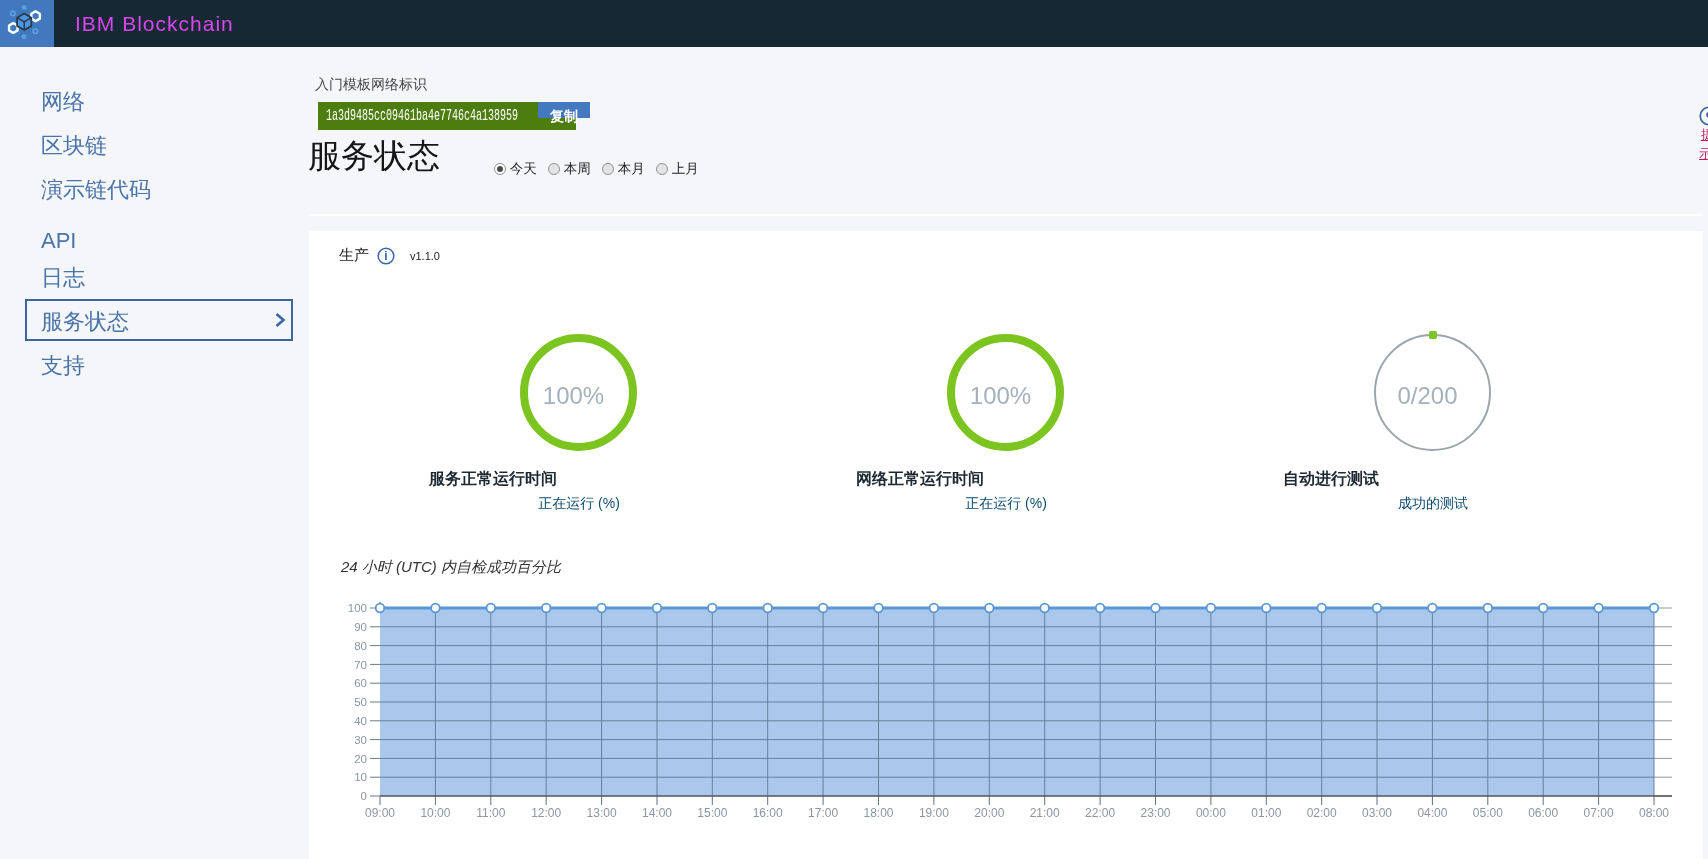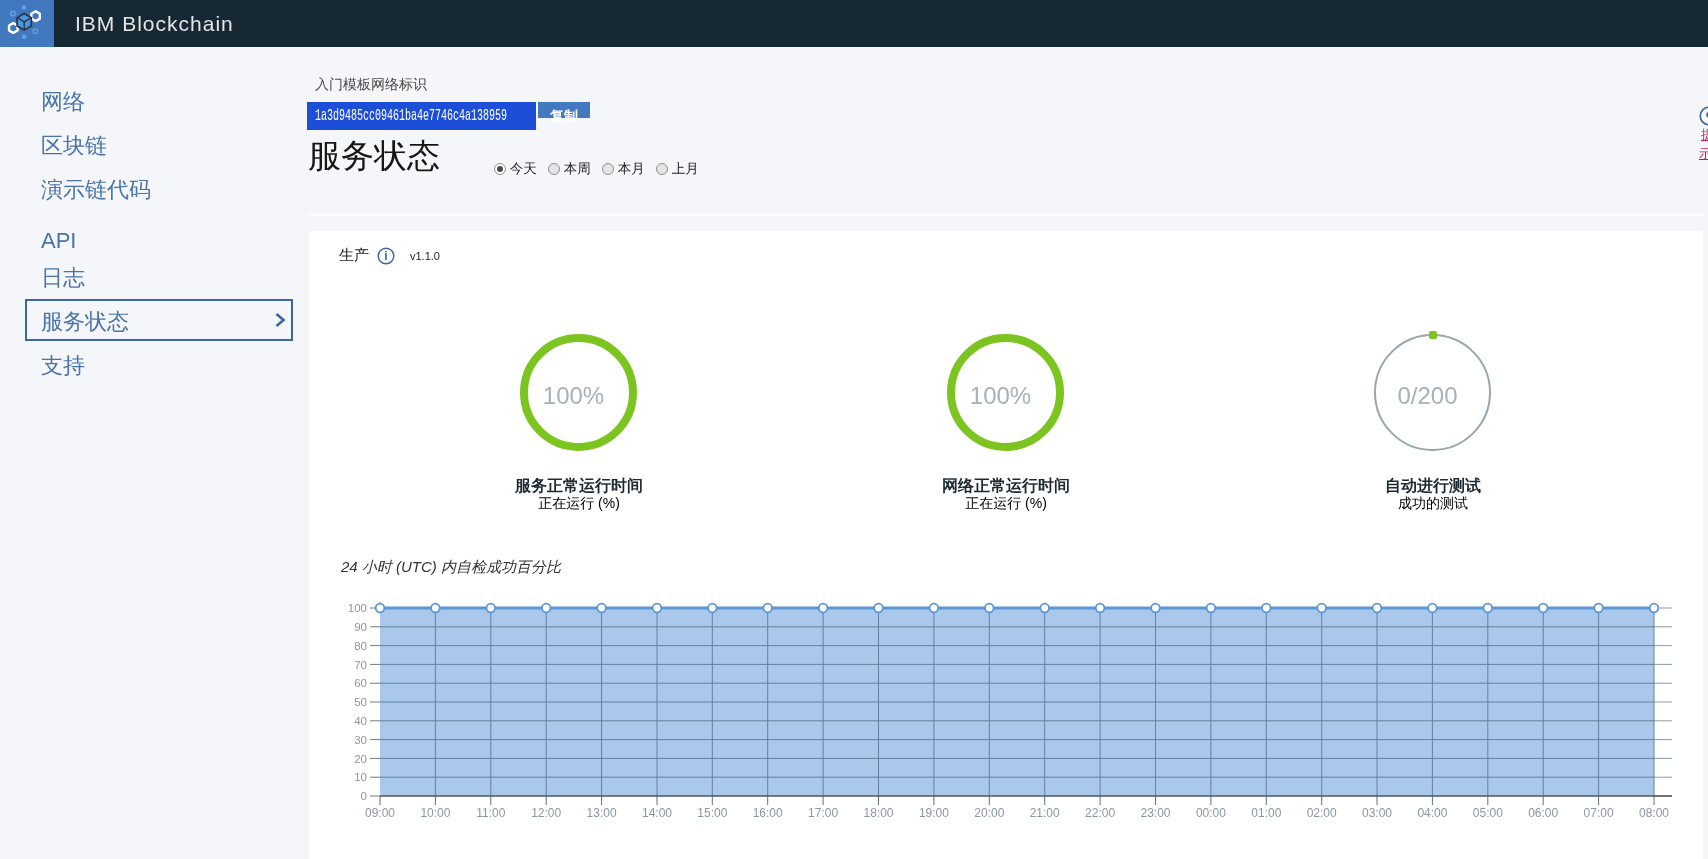--- a/index.html
+++ b/index.html
@@ -2,50 +2,50 @@
 <html lang="zh"><head>
 <meta charset="utf-8">
 <title>IBM Blockchain</title>
 <style>
   * { margin:0; padding:0; box-sizing:border-box; }
   html,body { width:1708px; height:859px; overflow:hidden; }
   body { background:#f4f6fa; font-family:"Liberation Sans", sans-serif; position:relative; }
   
   .header { position:absolute; left:0; top:0; width:1708px; height:47px; background:#152833; }
   .logo { position:absolute; left:0; top:0; width:54px; height:47px; background:#4279be; }
-  .brand { position:absolute; left:75px; top:0; height:48px; line-height:47px; color:#e5e5e5; font-size:21px; letter-spacing:1px;text-align:center; }
+  .brand { position:absolute; left:75px; top:0; height:48px; line-height:47px; color:#d946ef; font-size:21px; letter-spacing:1px;text-align:center; }
   
   .menu { position:absolute; left:0; top:47px; width:309px; }
   .mi { position:absolute; left:41px; color:#4a74a8; font-size:22px; height:20px; line-height:20px; }
   .selbox { position:absolute; left:25px; top:252px; width:268px; height:42px; border:2px solid #3a67a4; }
   
   
   .lbl { position:absolute; left:315px; top:76px; font-size:14px; color:#464646; }
-  .hashbox { position:absolute; left:307px; top:102px; width:229px; height:28px; background:#1d4ed8; color:#fff; font-family:"Liberation Mono", monospace; font-size:17px; line-height:28px; }
+  .hashbox { position:absolute; left:318px; top:102px; width:258px; height:28px; background:#4d7c0f; color:#fff; font-family:"Liberation Mono", monospace; font-size:17px; line-height:28px; }
   .hashbox span { display:inline-block; transform:scaleX(0.588); transform-origin:0 50%; margin-left:8px; white-space:nowrap; }
   .copybtn { position:absolute; left:538px; top:102px; width:52px; height:16px; background:#4579bf; color:#fff; font-size:14px; font-weight:bold; text-align:center; line-height:28px; }
   .h1 { position:absolute; left:308px; top:136px; font-size:33px; color:#161616; line-height:40px; font-weight:300; }
   .radios { position:absolute; left:494px; top:160px; font-size:13.5px; color:#222; }
   .radio { display:inline-block; width:12px; height:12px; border-radius:50%; background:#e4e4e4; border:1px solid #919191; vertical-align:-2px; position:relative; }
   .radio.sel { background:#fff; }
   .radio.sel::after { content:""; position:absolute; left:2px; top:2px; width:6px; height:6px; border-radius:50%; background:#4a4a4a; }
   .hint { position:absolute; left:1699px; top:106px; color:#be185d; font-size:13px; }
   .hint .txt { text-decoration:underline; margin-left:2px; vertical-align:3px; }
   .divider { position:absolute; left:309px; top:214px; width:1394px; height:2px; background:#ffffff; }
   
   .card { position:absolute; left:309px; top:231px; width:1394px; height:628px; background:#ffffff; }
   .prod { position:absolute; left:339px; top:246px; font-size:15px; color:#222; }
   .ver { position:absolute; left:410px; top:250px; font-size:11px; color:#222; }
   
   .ring { position:absolute; width:117px; height:117px; border-radius:50%; }
   .ring.green { border:8px solid #7cc41f; }
   .ring.gray { border:2.5px solid #9aa6af; }
   .ringtext { position:absolute; width:107px; text-align:center; font-size:24px; color:#a5b1bb; }
-  .clabel { position:absolute; width:300px; text-align:center; font-size:16px; font-weight:bold; color:#1e2a33;margin-top:7px; }
-  .csub { position:absolute; width:300px; text-align:center; font-size:14px; color:#000000; }
+  .clabel { position:absolute; width:300px; text-align:left; font-size:16px; font-weight:bold; color:#1e2a33; }
+  .csub { position:absolute; width:300px; text-align:center; font-size:14px; color:#0c4a6e; }
   .greendot { position:absolute; width:8px; height:8px; border-radius:2px; background:#7cc41f; }
   .charttitle { position:absolute; left:341px; top:558px; font-size:15px; font-style:italic; color:#333; }
   svg text { font-family:"Liberation Sans", sans-serif; }
 </style>
 </head>
 <body>
   <div class="header">
     <div class="logo"><svg width="54" height="47" viewBox="0 0 54 47">
 <rect width="54" height="47" fill="#4279be"></rect>
 <path d="M35.60,11.30 L31.36,13.75 L31.36,18.65 L35.60,21.10 L39.84,18.65 L39.84,13.75 Z" fill="none" stroke="#ffffff" stroke-width="2.4" stroke-linejoin="round"></path>

